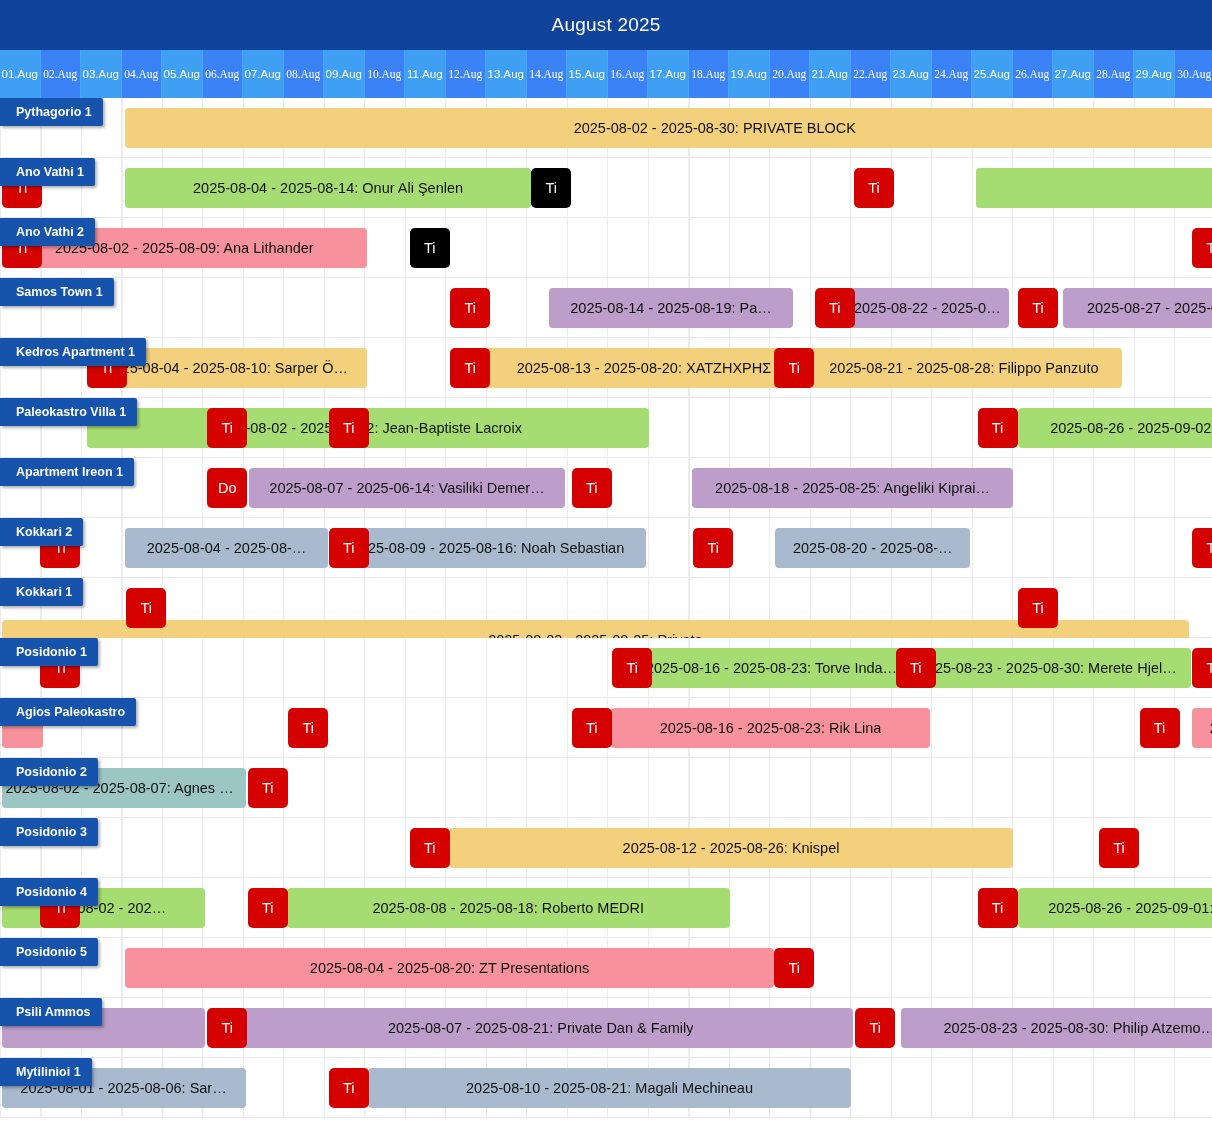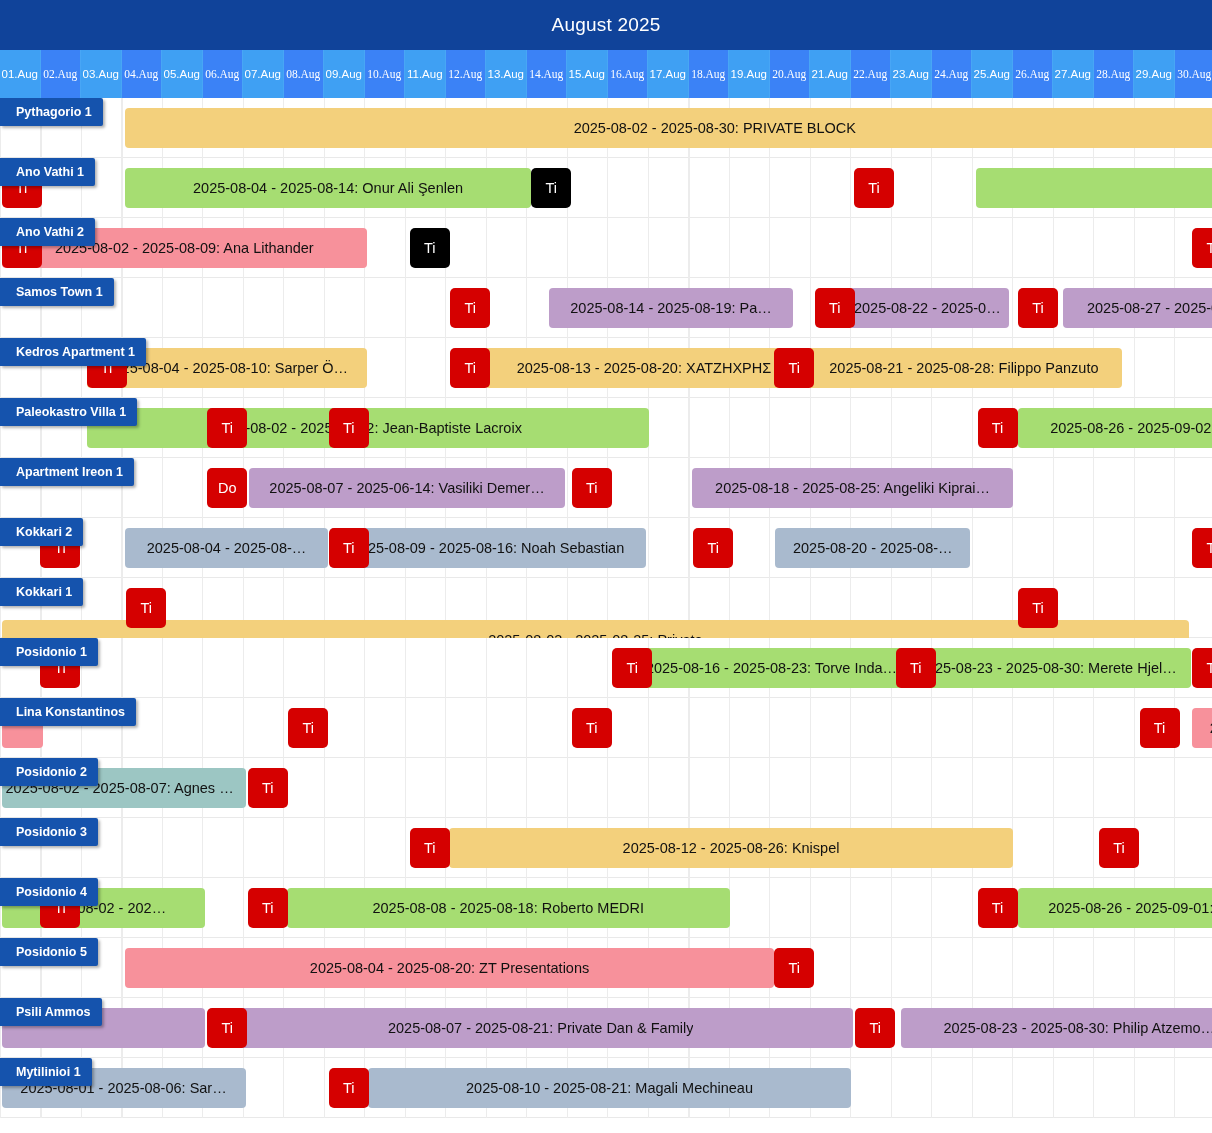--- a/index.html
+++ b/index.html
@@ -257,27 +257,30 @@
         <div class="chip red" style="left: 612.24px;">Ti</div>
         <div class="chip red" style="left: 895.74px;">Ti</div>
         <div class="chip red" style="left: 1192.2px;">Ti</div>
         <div class="rowlabel">Posidonio 1</div>
       </div>
       <div class="row">
         <div class="vlines"></div>
         <div class="bar" style="left: 1.5px; width: 41.55px; background: rgb(247, 145, 155);">
           <span></span>
         </div>
+        <div class="bar" style="left: 611.025px; width: 318.975px; background: rgb(247, 145, 155);">
+          <span>2025-08-16 - 2025-08-23: Rik Lina</span>
+        </div>
         <div class="bar" style="left: 1192.2px; width: 65.85px; background: rgb(247, 145, 155);">
           <span>20…</span>
         </div>
         <div class="chip red" style="left: 288.24px;">Ti</div>
         <div class="chip red" style="left: 571.74px;">Ti</div>
         <div class="chip red" style="left: 1139.55px;">Ti</div>
-        <div class="rowlabel">Lina Konstantinos</div>
+        <div class="rowlabel">Agios Paleokastro</div>
       </div>
       <div class="row">
         <div class="vlines"></div>
         <div class="bar" style="left: 1.5px; width: 244.05px; background: rgb(156, 198, 195);">
           <span>2025-08-02 - 2025-08-07: Agnes ROEL</span>
         </div>
         <div class="chip red" style="left: 247.74px;">Ti</div>
         <div class="rowlabel">Posidonio 2</div>
       </div>
       <div class="row">

